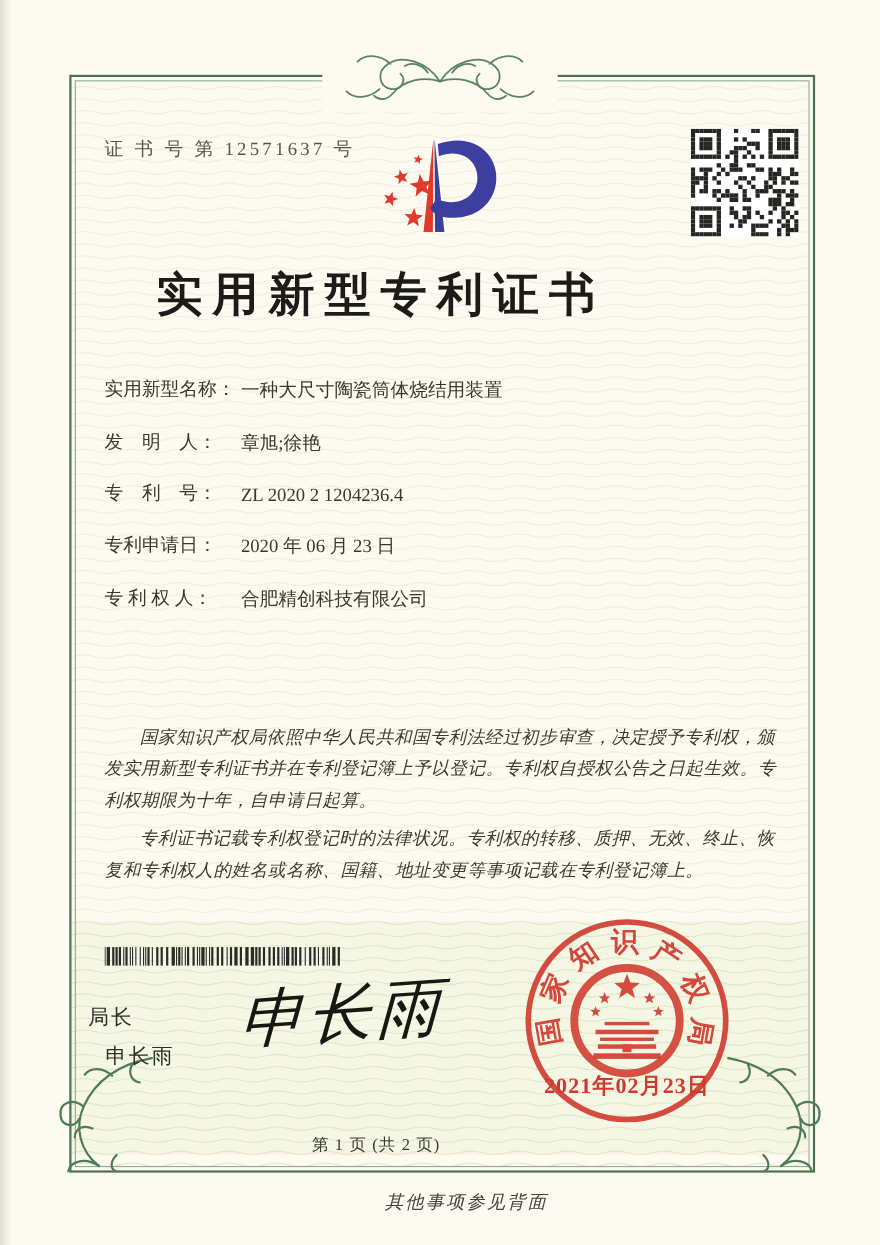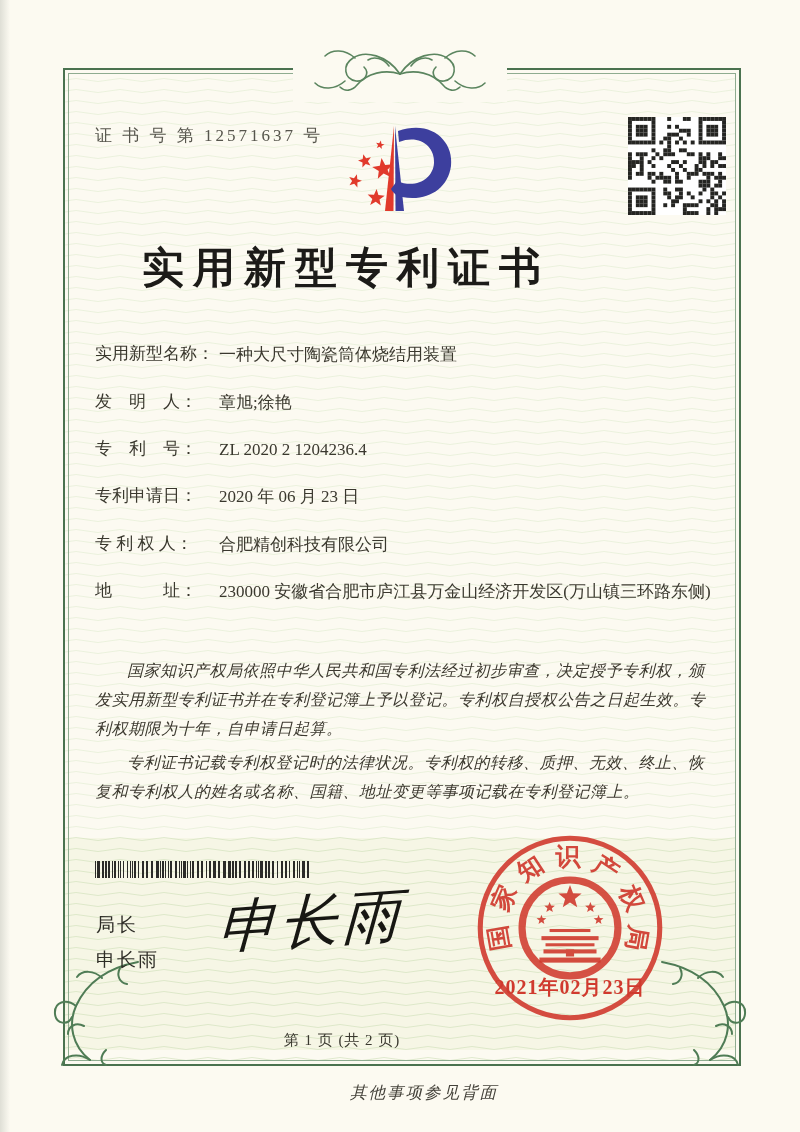--- a/index.html
+++ b/index.html
@@ -32,21 +32,21 @@
   .field-label{flex:0 0 124px;white-space:nowrap;}
   .field-value{flex:1;line-height:26px;}
   .row1{top:342px;} .row2{top:390px;} .row3{top:437px;} .row4{top:484px;}
   .row5{top:532px;} .row6{top:579px;}
   .grant-row{position:absolute;top:629px;left:95px;width:640px;font-size:17px;color:#3a382e;}
   .grant-no{position:absolute;left:311px;top:0;white-space:nowrap;}
   .paras{position:absolute;left:95px;top:656px;width:625px;
     font-size:16px;line-height:29px;letter-spacing:.5px;color:#3c392f;font-style:italic;}
   .paras p{margin:0 0 5px 0;text-indent:2em;}
   .barcode{position:absolute;left:95px;top:861px;width:218px;height:17px;}
-  .director-label{position:absolute;left:96px;top:912px;font-size:19px;letter-spacing:2px;color:#2e2d27;}
+  .director-label{position:absolute;left:80px;top:912px;font-size:19px;letter-spacing:2px;color:#2e2d27;}
   .director-name{position:absolute;left:96px;top:947px;font-size:19px;letter-spacing:2px;color:#2e2d27;}
   .signature{position:absolute;left:218px;top:882px;width:220px;
     font-size:58px;font-style:italic;letter-spacing:4px;color:#171713;
     transform:rotate(-4deg) skewX(-6deg);white-space:nowrap;}
   
   .seal{position:absolute;left:468px;top:828px;width:204px;height:204px;}
   .seal svg{position:absolute;inset:0;}
   .seal-ring-text{position:absolute;inset:0;}
   .seal-ring-text span{position:absolute;font-size:25px;font-weight:bold;color:#d03a2e;opacity:.92;}
   .seal-date{position:absolute;left:0;top:146px;width:100%;text-align:center;
@@ -492,24 +492,20 @@
       <span class="field-value">ZL 2020 2 1204236.4</span>
     </div>
     <div class="field-row row4">
       <span class="field-label">专利申请日：</span>
       <span class="field-value">2020 年 06 月 23 日</span>
     </div>
     <div class="field-row row5">
       <span class="field-label">专 利 权 人：</span>
       <span class="field-value">合肥精创科技有限公司</span>
     </div>
-    <div class="field-row row6">
-      <span class="field-label">地　　　址：</span>
-      <span class="field-value">230000 安徽省合肥市庐江县万金山经济开发区(万山镇三环路东侧)</span>
-    </div>
 
 
     <div class="paras">
       <p>国家知识产权局依照中华人民共和国专利法经过初步审查，决定授予专利权，颁发实用新型专利证书并在专利登记簿上予以登记。专利权自授权公告之日起生效。专利权期限为十年，自申请日起算。</p>
       <p>专利证书记载专利权登记时的法律状况。专利权的转移、质押、无效、终止、恢复和专利权人的姓名或名称、国籍、地址变更等事项记载在专利登记簿上。</p>
     </div>
 
     <svg class="barcode" id="barcode" viewBox="0 0 218 17" preserveAspectRatio="none">
         <rect x="0" y="0" width="1" height="17" fill="#2b2b28"></rect>
         <rect x="2" y="0" width="3" height="17" fill="#2b2b28"></rect>

